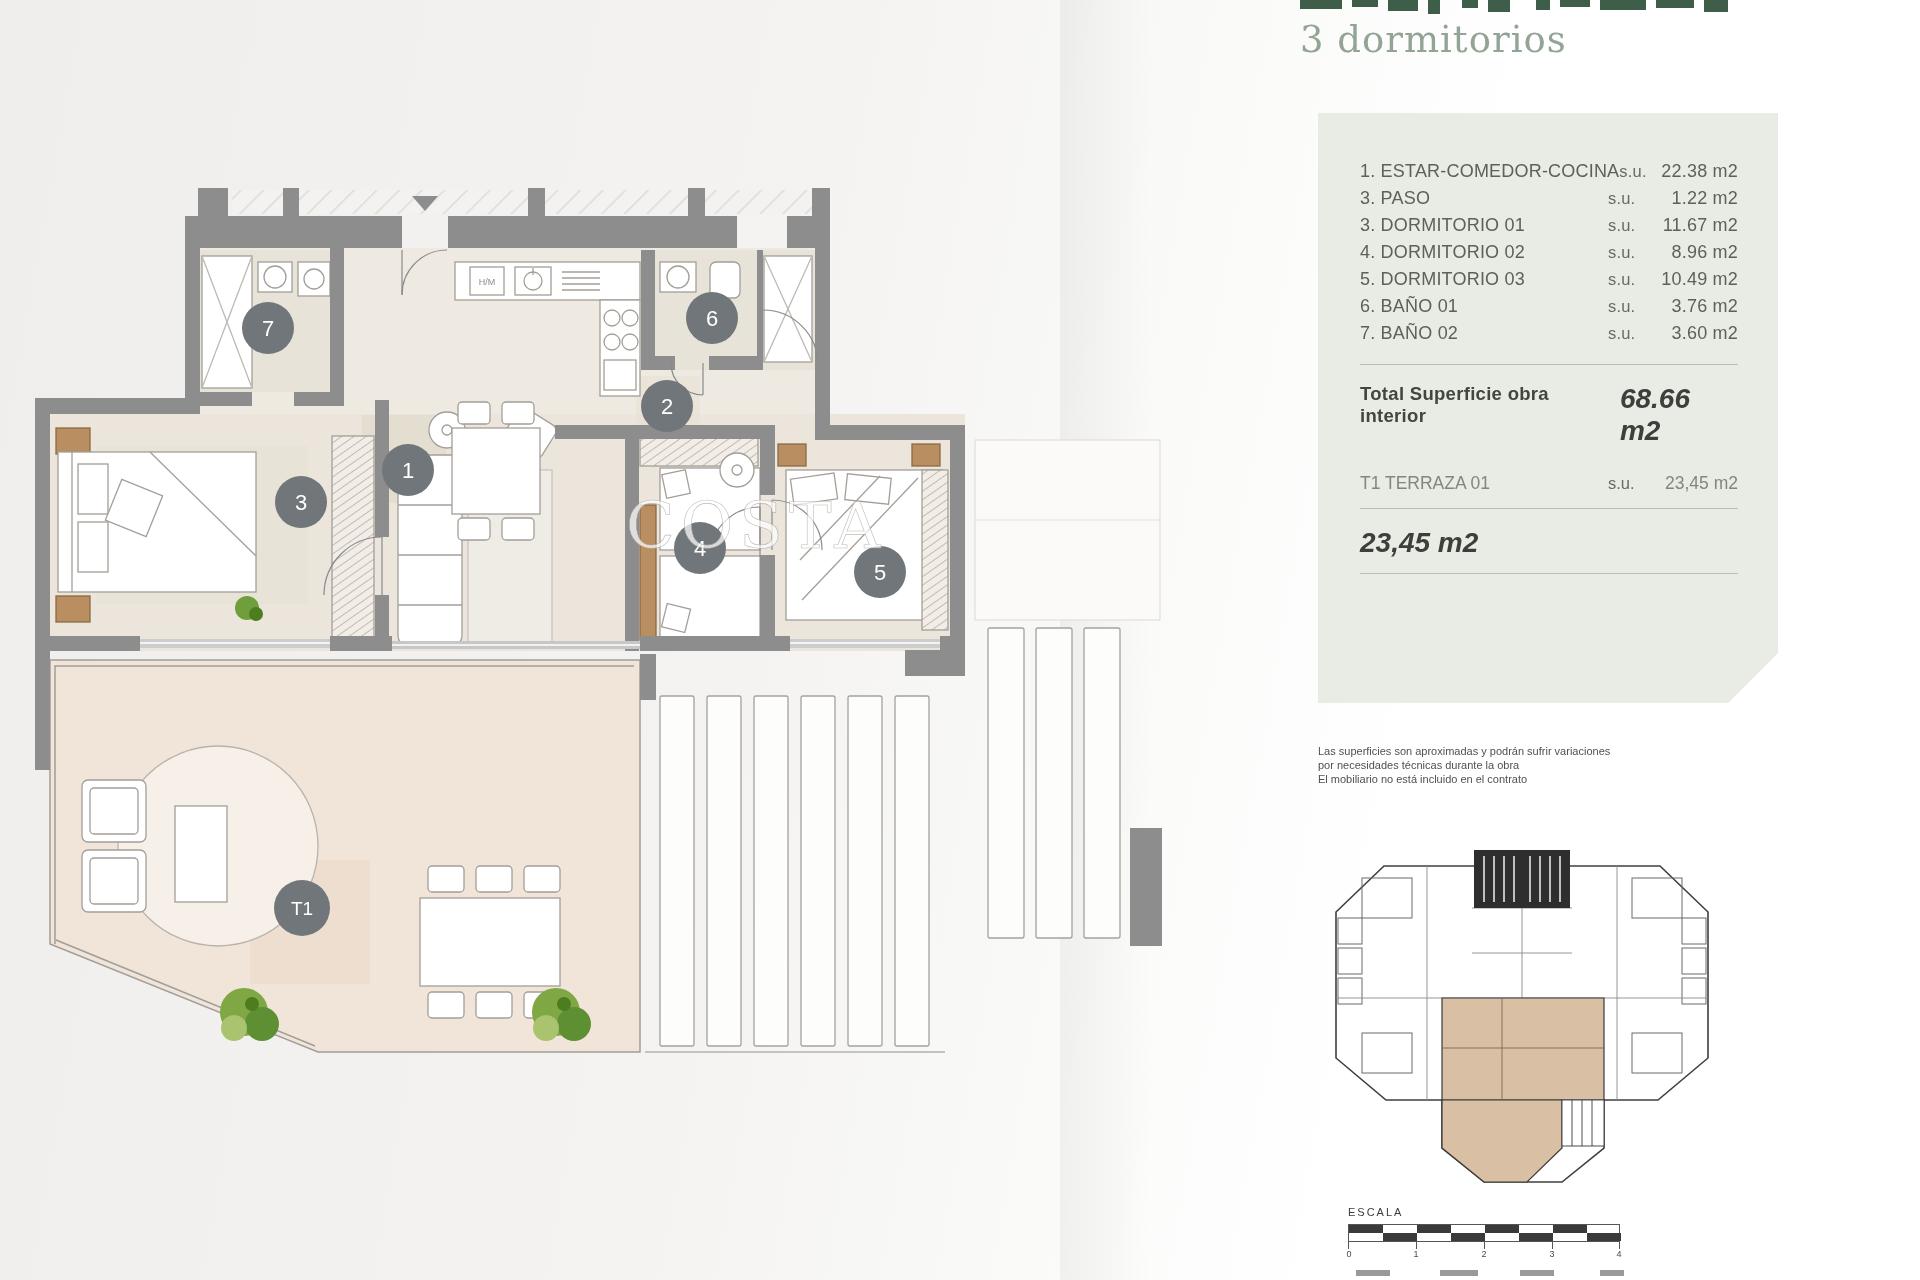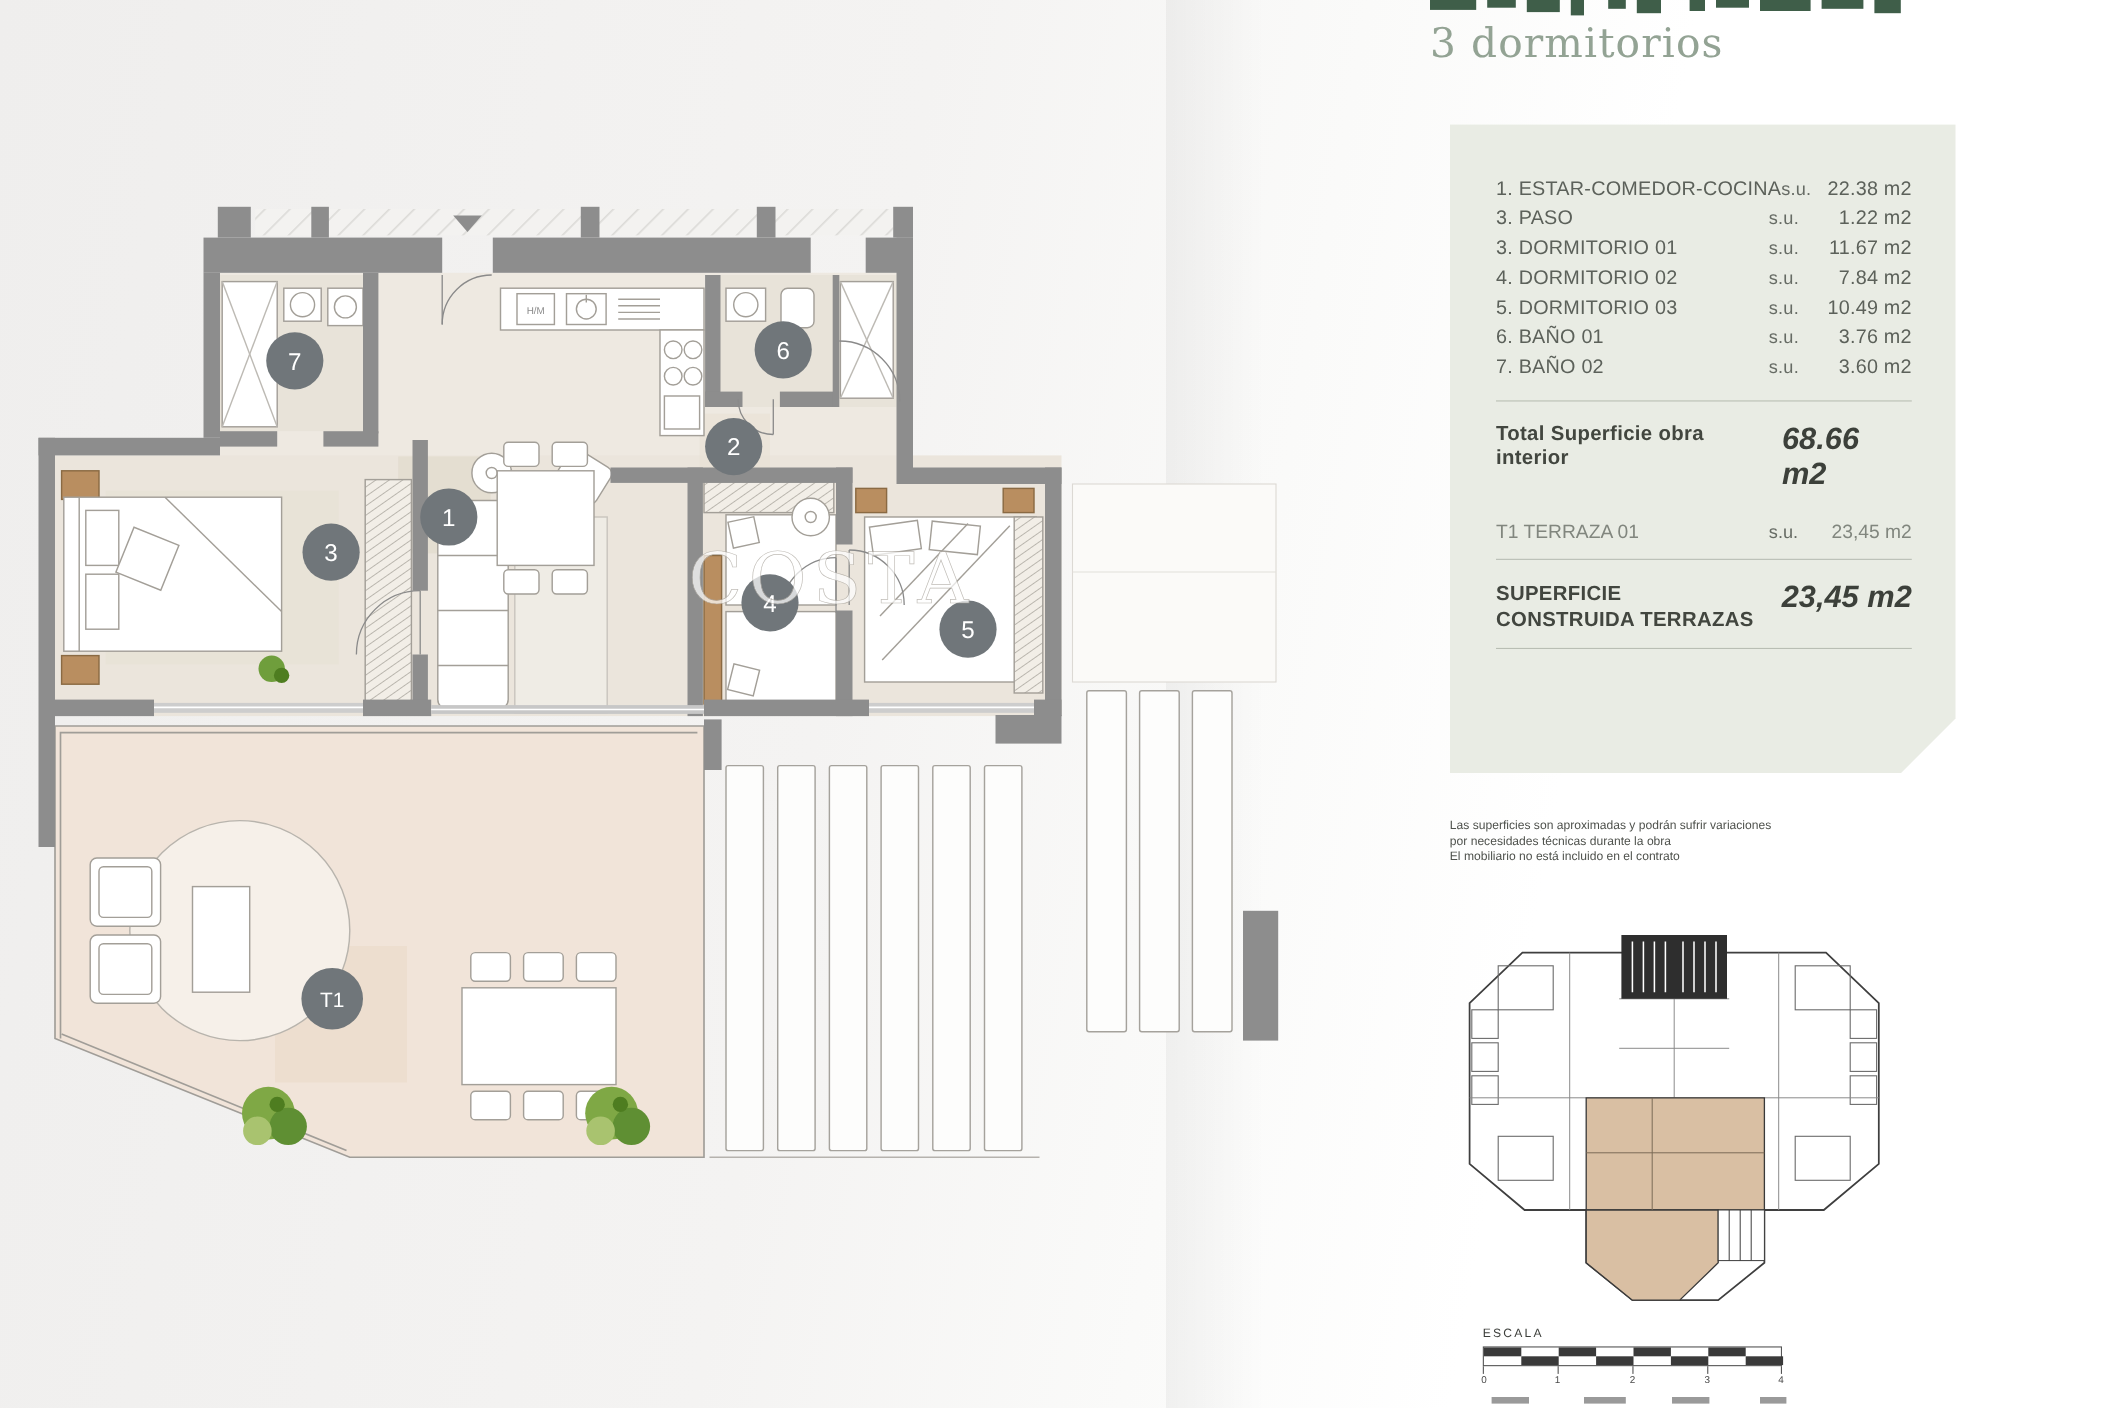--- a/index.html
+++ b/index.html
@@ -360,21 +360,21 @@
     <span class="rv">1.22 m2</span>
   </div>
   <div class="room-row">
     <span class="rname">3. DORMITORIO 01</span>
     <span class="ru">s.u.</span>
     <span class="rv">11.67 m2</span>
   </div>
   <div class="room-row">
     <span class="rname">4. DORMITORIO 02</span>
     <span class="ru">s.u.</span>
-    <span class="rv">7.84 m2</span>
+    <span class="rv">8.96 m2</span>
   </div>
   <div class="room-row">
     <span class="rname">5. DORMITORIO 03</span>
     <span class="ru">s.u.</span>
     <span class="rv">10.49 m2</span>
   </div>
   <div class="room-row">
     <span class="rname">6. BAÑO 01</span>
     <span class="ru">s.u.</span>
     <span class="rv">3.76 m2</span>
@@ -394,21 +394,20 @@
 
   <div class="terraza-row">
     <span class="rname">T1 TERRAZA 01</span>
     <span class="ru">s.u.</span>
     <span class="rv">23,45 m2</span>
   </div>
 
   <div class="divider"></div>
 
   <div class="tot-row">
-    <span class="tot-label two-line">SUPERFICIE CONSTRUIDA TERRAZAS</span>
     <span class="tot-value">23,45 m2</span>
   </div>
 
   <div class="divider"></div>
 
 </div>
 
 <div class="disclaimer">
   <div>Las superficies son aproximadas y podrán sufrir variaciones</div>
   <div>por necesidades técnicas durante la obra</div>

